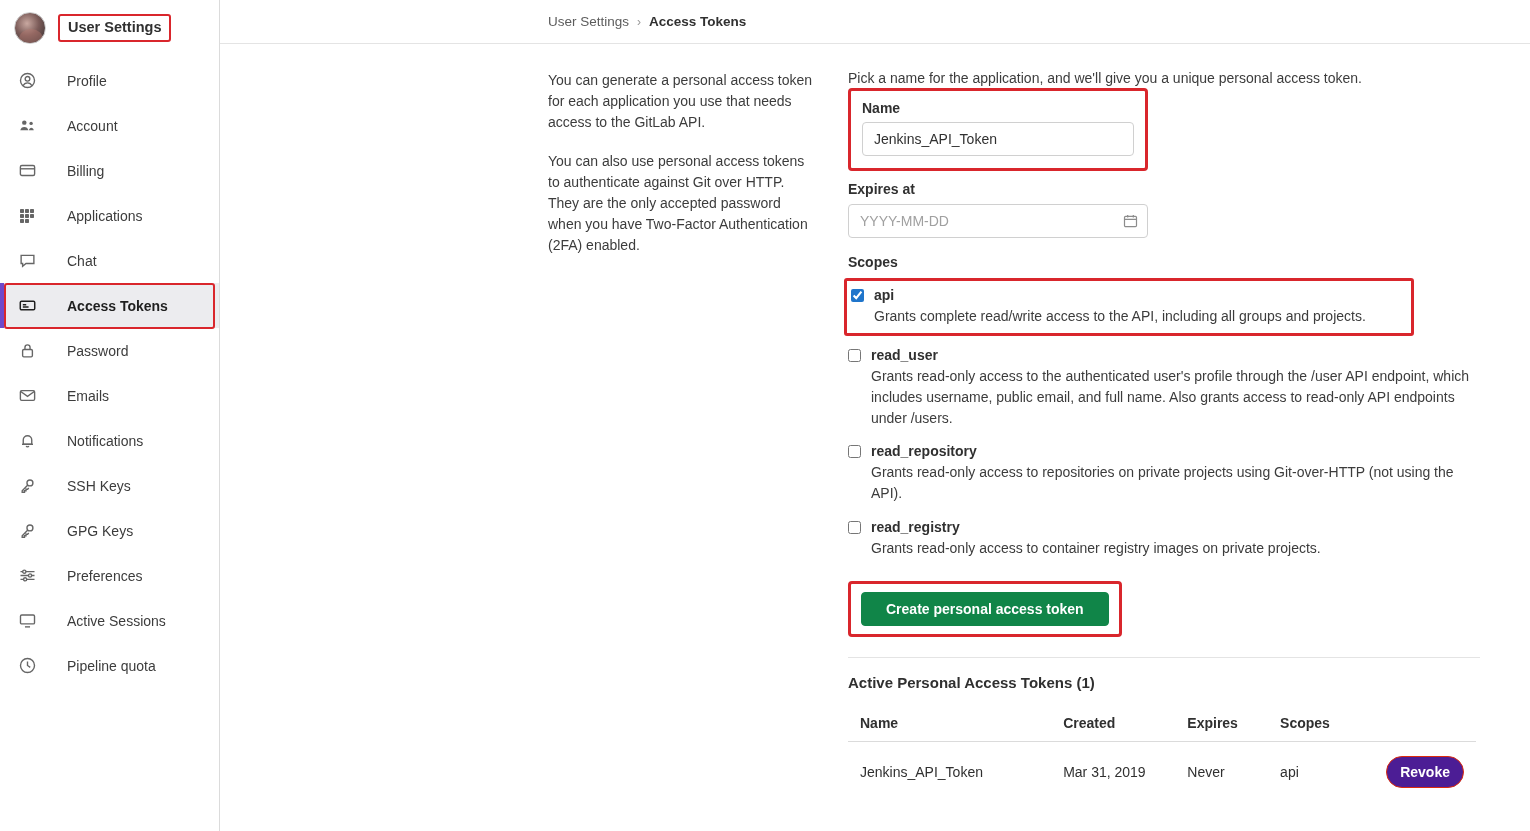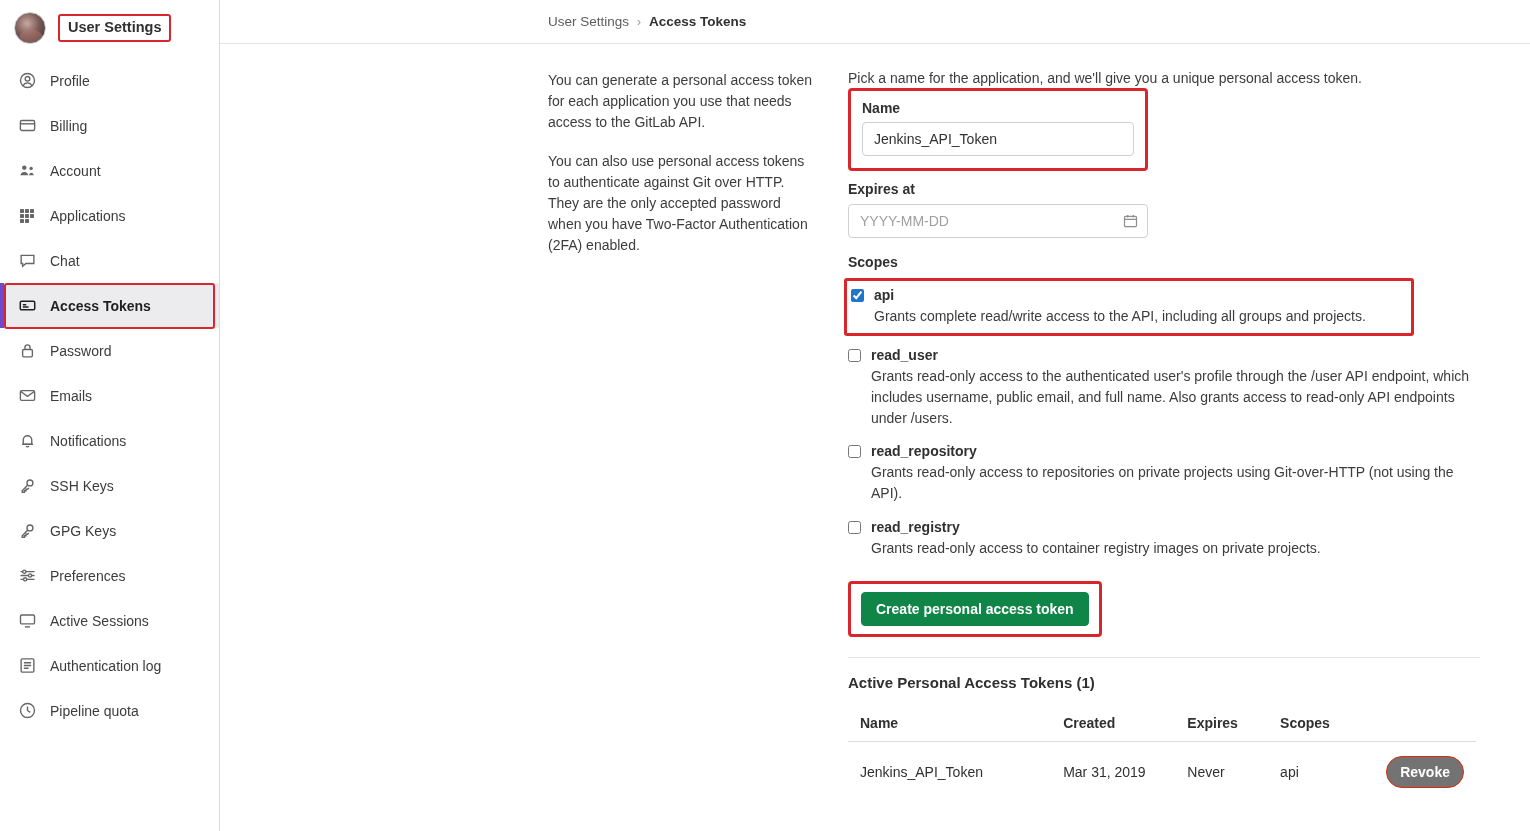--- a/index.html
+++ b/index.html
@@ -60,21 +60,21 @@
     border: 2px solid #d9262c;
     border-radius: 3px;
     line-height: 1.1;
   }
   .nav {
     padding-top: 2px;
   }
   .nav-item {
     display: flex;
     align-items: center;
-    gap: 14px;
+    gap: 31px;
     height: 45px;
     padding: 0 18px;
     font-size: 14px;
     color: #3c3c3c;
     cursor: pointer;
     position: relative;
   }
   .nav-item.active {
     background: #ececef;
     font-weight: bold;
@@ -248,21 +248,21 @@
     display: inline-block;
     padding: 8px 10px;
     margin: 8px 0 14px 0;
   }
   .btn-primary {
     background: #108548;
     border: 1px solid #108548;
     color: #fff;
     font-size: 14px;
     font-weight: bold;
-    padding: 8px 14px;
+    padding: 8px 24px;
     border-radius: 4px;
     cursor: pointer;
     font-family: "Liberation Sans", sans-serif;
   }
 
   .divider { border-top: 1px solid #e4e4e4; margin: 6px 0 16px 0; }
 
   .active-title {
     font-size: 15px;
     font-weight: bold;
@@ -281,21 +281,21 @@
     padding: 10px 12px;
     border-bottom: 1px solid #dbdbdb;
     font-size: 14px;
   }
   table.tokens td {
     padding: 14px 12px;
     color: #303030;
     vertical-align: middle;
   }
   .btn-revoke {
-    background: #737373;
+    background: #4c1d95;
     color: #fff;
     border: 1px solid #dd2b0e;
     font-size: 14px;
     font-weight: bold;
     padding: 7px 13px;
     border-radius: 16px;
     cursor: pointer;
     font-family: "Liberation Sans", sans-serif;
   }
   td.right { text-align: right; padding-right: 0; }
@@ -319,38 +319,38 @@
               <circle cx="8" cy="8" r="6.6"></circle>
               <circle cx="8" cy="6.4" r="2.2"></circle>
               <path d="M3.8 13c.9-1.9 2.4-2.8 4.2-2.8s3.3.9 4.2 2.8"></path>
             </svg>
         </span>
         <span>Profile</span>
       </div>
 
       <div class="nav-item">
         <span class="ic">
-          <svg viewBox="0 0 16 16" width="17" height="17" fill="none" stroke="currentColor" stroke-width="1.3">
-              <rect x="1.3" y="3.3" width="13.4" height="9.4" rx="1.4"></rect>
-              <path d="M1.3 6.4h13.4"></path>
-            </svg>
-        </span>
-        <span>Billing</span>
-      </div>
-
-      <div class="nav-item">
-        <span class="ic">
           <svg viewBox="0 0 16 16" width="17" height="17" fill="currentColor">
               <circle cx="5" cy="5.3" r="2.1"></circle>
               <circle cx="11.4" cy="6" r="1.6"></circle>
               <path d="M1.2 12.4c.4-2 1.9-3.1 3.8-3.1s3.4 1.1 3.8 3.1z"></path>
               <path d="M9.3 12.4c.3-1.5 1.2-2.4 2.3-2.4s2 .9 2.3 2.4z"></path>
             </svg>
         </span>
         <span>Account</span>
+      </div>
+
+      <div class="nav-item">
+        <span class="ic">
+          <svg viewBox="0 0 16 16" width="17" height="17" fill="none" stroke="currentColor" stroke-width="1.3">
+              <rect x="1.3" y="3.3" width="13.4" height="9.4" rx="1.4"></rect>
+              <path d="M1.3 6.4h13.4"></path>
+            </svg>
+        </span>
+        <span>Billing</span>
       </div>
 
       <div class="nav-item">
         <span class="ic">
           <svg viewBox="0 0 16 16" width="16" height="16" fill="currentColor">
               <rect x="1" y="1" width="4" height="4" rx=".7"></rect>
               <rect x="6" y="1" width="4" height="4" rx=".7"></rect>
               <rect x="11" y="1" width="4" height="4" rx=".7"></rect>
               <rect x="1" y="6" width="4" height="4" rx=".7"></rect>
               <rect x="6" y="6" width="4" height="4" rx=".7"></rect>
@@ -447,29 +447,20 @@
       <div class="nav-item">
         <span class="ic">
           <svg viewBox="0 0 16 16" width="17" height="17" fill="none" stroke="currentColor" stroke-width="1.3">
               <rect x="1.4" y="2.8" width="13.2" height="8.4" rx="1.2"></rect>
               <path d="M5.6 14h4.8"></path>
             </svg>
         </span>
         <span>Active Sessions</span>
       </div>
 
-      <div class="nav-item">
-        <span class="ic">
-          <svg viewBox="0 0 16 16" width="17" height="17" fill="none" stroke="currentColor" stroke-width="1.3">
-              <rect x="2" y="1.8" width="12" height="12.4" rx="1.2"></rect>
-              <path d="M4.6 5.4h6.8M4.6 8h6.8M4.6 10.6h4.4"></path>
-            </svg>
-        </span>
-        <span>Authentication log</span>
-      </div>
 
       <div class="nav-item">
         <span class="ic">
           <svg viewBox="0 0 16 16" width="17" height="17" fill="none" stroke="currentColor" stroke-width="1.3">
               <circle cx="8" cy="8" r="6.6"></circle>
               <path d="M8 4.2V8l2.6 1.8"></path>
             </svg>
         </span>
         <span>Pipeline quota</span>
       </div>

